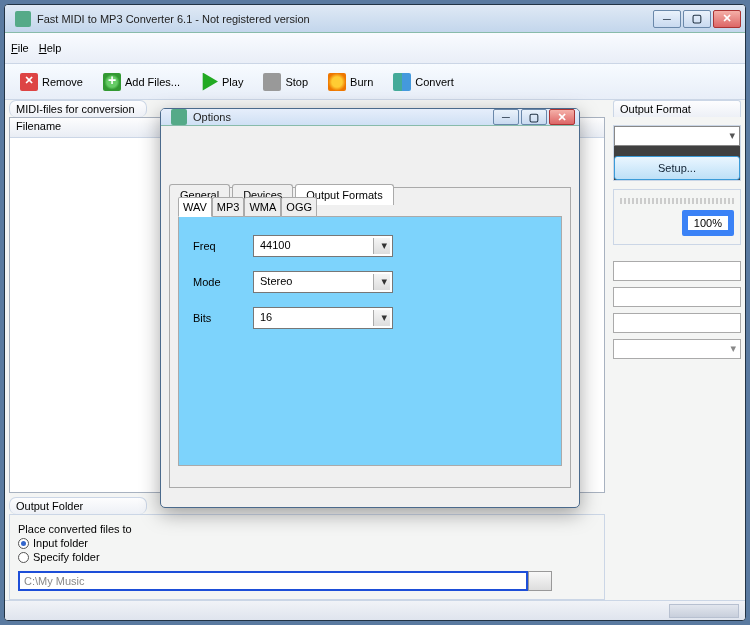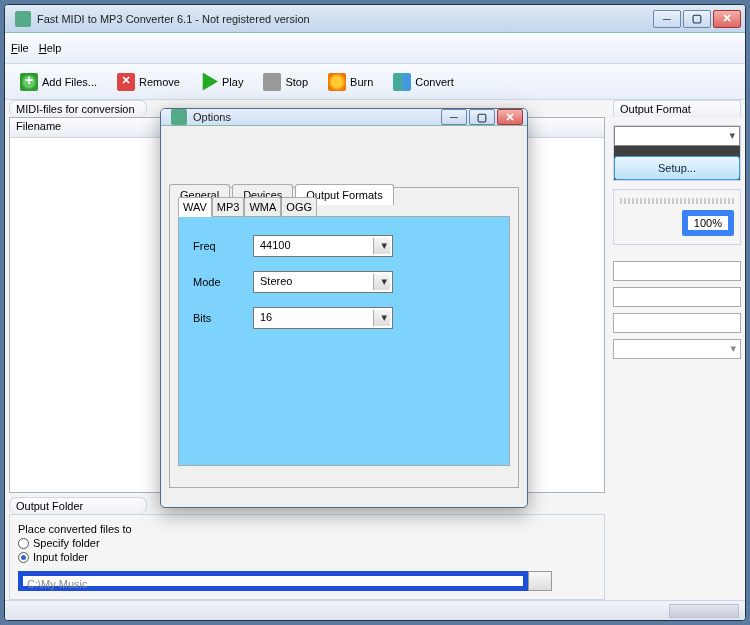--- a/index.html
+++ b/index.html
@@ -39,39 +39,39 @@
 .right .panel-label { width: 100%; }
 
 .filelist { flex: 1; background: #fff; border: 1px solid #a8b2c0; position: relative; }
 .filelist .header { height: 20px; background: linear-gradient(#fdfdfe,#e9edf4); border-bottom: 1px solid #cbd6e6; padding: 2px 6px; }
 
 .output-folder-tab { margin-top: 4px; }
 .output-folder-body { border: 1px solid #cbd6e6; background: #f4f5f4; padding: 8px; }
 .radio-row { display: flex; align-items: center; gap: 4px; margin: 2px 0; }
 .radio-dot { width: 11px; height: 11px; border: 1px solid #555; border-radius: 50%; background: #fff; position: relative; display:inline-block;}
 .radio-dot.checked::after { content:""; position:absolute; left:2px; top:2px; width:5px; height:5px; background:#36c; border-radius:50%; }
-.path-input { width: 510px; height: 20px; border: 5px solid #1d4ed8; background: #fff; padding: 2px 4px; color: #888; margin-top: 6px; display:inline-block;}
+.path-input { width: 510px; height: 20px; border: 2px solid #1d4ed8; background: #fff; padding: 2px 4px; color: #888; margin-top: 6px; display:inline-block;}
 .path-btn { width: 24px; height: 20px; border: 1px solid #999; background: linear-gradient(#f8f8f8,#ddd); display:inline-block; vertical-align:top; margin-top:6px;}
 
 .right .box { border: 1px solid #cbd6e6; background: #404040; }
 .combo { width: 100%; height: 20px; border: 1px solid #888; background: #fff; position: relative; }
 .combo::after { content: "▾"; position: absolute; right: 4px; top: 2px; color: #555; }
 .setup-btn { margin-top: 10px; width: 100%; height: 24px; background: linear-gradient(#eaf6ff,#bde0f7); border: 1px solid #3a9bd8; border-radius: 3px; display:flex; align-items:center; justify-content:center; cursor:pointer; color:#123;}
 .progress-wrap { border: 1px solid #cbd6e6; background: #f4f5f4; padding: 8px 6px; }
 .progress-wrap .bar { height: 6px; background: repeating-linear-gradient(90deg,#ccc 0 2px,#f4f5f4 2px 4px); margin-bottom: 6px; }
 .pct { float: right; border:6px solid #3b82f6; background:#fff; padding:1px 6px; border-radius:2px;}
 .tag-inputs { display:flex; flex-direction:column; gap:6px; margin-top:8px;}
 .tag-inputs .inp { height:20px; border:1px solid #aaa; background:#fff;}
 .tag-inputs .inp.combo-like::after{content:"▾";float:right;margin:2px 4px;color:#888;}
 
 .statusbar { height: 20px; background: linear-gradient(#f1f3f7,#dfe4ee); border-top: 1px solid #cbd6e6; }
 .statusbar .grip { float:right; width:70px; height:14px; margin:3px 6px; background: linear-gradient(#e2e6ee,#c8cfdc); border:1px solid #b7c0d0;}
 
 
-.modal { position: absolute; left: 160px; top: 108px; width: 368px; height: 400px; background: #f0f0f0; border: 1px solid #4b6a8c; border-radius: 5px; box-shadow: 0 6px 20px rgba(0,0,0,.35); display:flex; flex-direction:column; overflow:hidden;gap:32px;}
+.modal { position: absolute; left: 160px; top: 108px; width: 420px; height: 400px; background: #f0f0f0; border: 1px solid #4b6a8c; border-radius: 5px; box-shadow: 0 6px 20px rgba(0,0,0,.35); display:flex; flex-direction:column; overflow:hidden;gap:32px;}
 .modal .titlebar { height: 28px; background: linear-gradient(#e6eefb,#cfe0f4); }
 .modal .winbtns .winbtn { width: 26px; height: 16px; }
 .modal-body { flex:1; padding: 8px; background:#f0f0f0; }
 .tabstrip { display:flex; border-bottom:1px solid #aaa; }
 .tab { padding: 4px 10px; border:1px solid #aaa; border-bottom:none; background:#f0f0f0; margin-right:2px; border-radius:3px 3px 0 0; cursor:pointer; position:relative; top:18px;}
 .tab.active { background:#fff; }
 .tabpanel { border:1px solid #aaa; border-top:none; background:#f0f0f0; padding:8px; min-height: 300px;}
 .subtabs { display:flex; }
 .subtab { padding: 3px 4px; border:1px solid #aaa; background:#eee; margin-right:0; cursor:pointer; position:relative; top:1px; border-radius:2px 2px 0 0;}
 .subtab.active { background:#fff; border-bottom-color:#fff;}
@@ -97,26 +97,26 @@
     </div>
   </div>
 
   <div class="menubar">
     <span><u>F</u><span title="File">ile</span></span>
     <span><u>H</u><span>elp</span></span>
   </div>
 
   <div class="toolbar">
     <div class="tbtn">
+        <span class="ic ic-remove"></span>
+        <span>Remove</span>
+      </div>
+    <div class="tbtn">
         <span class="ic ic-add"></span>
         <span>Add Files...</span>
-      </div>
-    <div class="tbtn">
-        <span class="ic ic-remove"></span>
-        <span>Remove</span>
       </div>
     <div class="tbtn">
         <span class="ic ic-play"></span>
         <span>Play</span>
       </div>
     <div class="tbtn">
         <span class="ic ic-stop"></span>
         <span>Stop</span>
       </div>
     <div class="tbtn">
@@ -133,26 +133,26 @@
     <div class="left">
       <div class="panel-label">MIDI-files for conversion</div>
       <div class="filelist">
         <div class="header">Filename</div>
       </div>
       <div class="output-folder-tab">
         <span class="panel-label">Output Folder</span>
         <div class="output-folder-body">
           <div>Place converted files to</div>
           <div class="radio-row">
+            <span class="radio-dot checked"></span>
+            <span>Input folder</span>
+          </div>
+          <div class="radio-row">
             <span class="radio-dot"></span>
             <span>Specify folder</span>
-          </div>
-          <div class="radio-row">
-            <span class="radio-dot checked"></span>
-            <span>Input folder</span>
           </div>
           <span class="path-input">C:\My Music</span><span class="path-btn"></span>
         </div>
       </div>
     </div>
 
     <div class="right">
       <div class="panel-label">Output Format</div>
       <div class="box">
         <div class="combo"></div>

